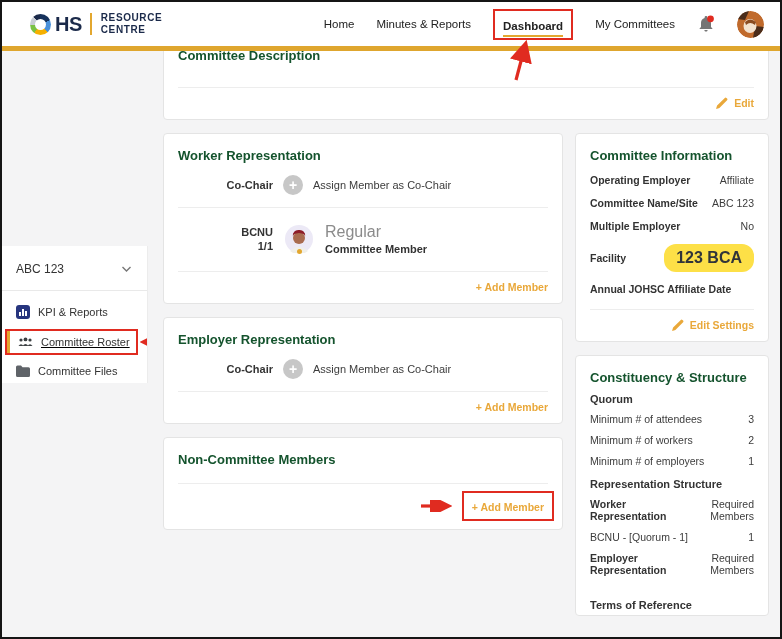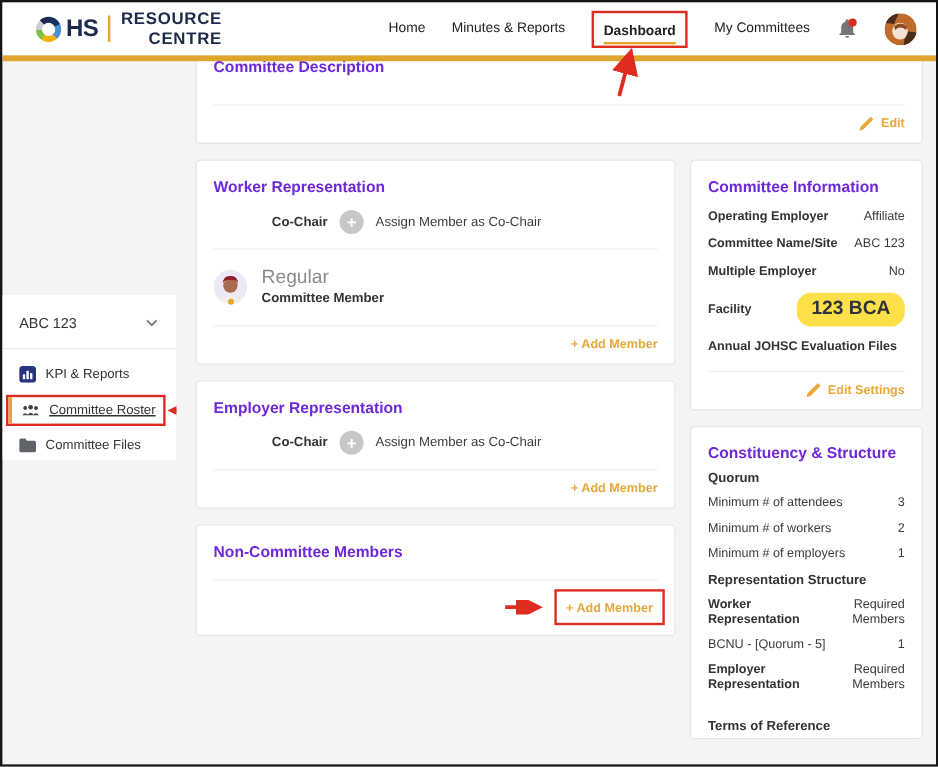--- a/index.html
+++ b/index.html
@@ -8,21 +8,21 @@
 
   
   header { height:44px; background:#fff; display:flex; align-items:center; justify-content:space-between;
            padding:0 16px 0 28px; position:relative; z-index:20; overflow:visible; }
   .logo { display:flex; align-items:center; gap:4px; cursor:pointer; }
   .logo-o { width:21px; height:21px; border-radius:50%; position:relative; flex:none;
             background:conic-gradient(#16325c 0 18%, #4a90d9 18% 38%, #f5b000 38% 60%, #7ac143 60% 74%, #c9cdd4 74% 88%, #1b2a4a 88% 100%); }
   .logo-o::after { content:''; position:absolute; inset:5px; background:#fff; border-radius:50%; }
   .logo-hs { font-size:20px; font-weight:bold; color:#1b2a4a; letter-spacing:-0.5px; }
   .logo-sep { width:2px; height:22px; background:#E3A72F; margin:0 5px 0 4px; }
-  .logo-rc { display:flex; flex-direction:column; font-size:14px; font-weight:bold; color:#1b2a4a; letter-spacing:0.6px; line-height:1.25;align-items:flex-end; }
+  .logo-rc { display:flex; flex-direction:column; font-size:10px; font-weight:bold; color:#1b2a4a; letter-spacing:0.6px; line-height:1.25; }
 
   nav { display:flex; align-items:center; gap:22px; }
   .nav-link { font-size:11.5px; color:#222; text-decoration:none; cursor:pointer; white-space:nowrap; }
   .nav-dash { position:relative; border:2px solid #E02B20; padding:5px 8px 4px; }
   .nav-dash .nav-link { font-weight:bold; border-bottom:2px solid #E3A72F; padding-bottom:3px; }
   .dash-arrow { position:absolute; top:calc(100% + 2px); left:14px; z-index:30; }
   .bell-wrap { position:relative; cursor:pointer; display:flex; }
   .avatar { width:27px; height:27px; border-radius:50%; overflow:hidden; cursor:pointer; flex:none; }
 
   
@@ -35,21 +35,21 @@
   .selector-label { font-size:12px; color:#333; }
   .side-divider { border-top:1px solid #e9e9e9; margin:8px 0 8px; }
   .side-item { display:flex; align-items:center; gap:8px; padding:6px 8px 6px 14px; font-size:11px; color:#333; cursor:pointer; }
   .roster-wrap { display:flex; align-items:center; margin:4px 0; }
   .annot-box { border:2px solid #E02B20;text-decoration:underline; }
   .roster-box { margin-left:3px; flex:none; }
   .roster-box .side-item { border-left:3px solid #E3A72F; padding:5px 6px 5px 8px; margin:0; }
 
   main { flex:1; padding:20px 12px 0 15px; overflow:hidden; }
   .card { background:#fff; border:1px solid #e4e4e4; border-radius:4px; }
-  .card-title { font-size:13px; font-weight:bold; color:#6d28d9; padding:14px 14px 8px; }
+  .card-title { font-size:13px; font-weight:bold; color:#14532d; padding:14px 14px 8px; }
   .divider { border-top:1px solid #ededed; margin:0 14px; }
   .edit-row { display:flex; justify-content:flex-end; align-items:center; gap:6px; padding:9px 14px 10px; }
   .gold-link { font-size:10.5px; color:#E9A83A; font-weight:bold; cursor:pointer; display:inline-flex; align-items:center; gap:6px; }
 
   .desc-card { width:606px; margin-bottom:13px; }
   .desc-card .card-title { padding-bottom:24px; }
 
   .cols { display:flex; gap:12px; align-items:flex-start; }
   .col-left { width:400px; flex:none; display:flex; flex-direction:column; gap:13px; }
   .col-right { width:194px; flex:none; display:flex; flex-direction:column; gap:13px; }
@@ -214,20 +214,24 @@
 
           <section class="card">
             <div class="card-title">Worker Representation</div>
             <div class="cochair-row">
               <span class="label-col">Co-Chair</span>
               <span class="plus-circle">+</span>
               <span class="assign-label">Assign Member as Co-Chair</span>
             </div>
             <div class="divider"></div>
             <div class="member-row">
+              <span class="label-col member-count">
+                <span>BCNU</span>
+                <span>1/1</span>
+              </span>
               <span class="member-avatar">
                 <svg width="28" height="28" viewBox="0 0 28 28">
                   <circle cx="14" cy="14" r="14" fill="#ece9f6"></circle>
                   <circle cx="14" cy="13" r="6" fill="#a96b4f"></circle>
                   <path d="M7.5 12 Q8 4.5 14 5 Q20 4.5 20.5 12 Q20.5 8 14 8 Q7.5 8 7.5 12 Z" fill="#8e1e2a"></path>
                   <path d="M8 11 Q7.6 6 14 6 Q20.4 6 20 11 L19 9 Q14 7 9 9 Z" fill="#8e1e2a"></path>
                   <path d="M5 26 Q14 18 23 26 A14 14 0 0 1 5 26 Z" fill="#f0efe9"></path>
                 </svg>
                 <span class="status-dot"></span>
               </span>
@@ -288,21 +292,21 @@
             </div>
             <div class="info-row">
               <span class="info-label">Multiple Employer</span>
               <span class="info-value">No</span>
             </div>
             <div class="info-row facility-row">
               <span class="info-label">Facility</span>
               <span class="badge">123 BCA</span>
             </div>
             <div class="info-row" style="padding-bottom:14px;">
-              <span class="info-label">Annual JOHSC Evaluation Files</span>
+              <span class="info-label">Annual JOHSC Affiliate Date</span>
               <span class="info-value"></span>
             </div>
             <div class="divider"></div>
             <div class="edit-row">
               <span class="gold-link">
                 <svg width="12" height="12" viewBox="0 0 12 12">
                   <path d="M0 12 L1.1 8.6 L8.8 0.9 A1.1 1.1 0 0 1 10.4 0.9 L11.1 1.6 A1.1 1.1 0 0 1 11.1 3.2 L3.4 10.9 Z" fill="#E9A83A"></path>
                 </svg>
                 <span>Edit Settings</span>
               </span>
@@ -323,21 +327,21 @@
             <div class="cs-row">
               <span class="cs-label">Minimum # of employers</span>
               <span class="cs-val">1</span>
             </div>
             <div class="cs-head">Representation Structure</div>
             <div class="cs-row">
               <span class="cs-label bold">Worker Representation</span>
               <span class="cs-val">Required Members</span>
             </div>
             <div class="cs-row">
-              <span class="cs-label">BCNU - [Quorum - 5]</span>
+              <span class="cs-label">BCNU - [Quorum - 1]</span>
               <span class="cs-val">1</span>
             </div>
             <div class="cs-row">
               <span class="cs-label bold">Employer Representation</span>
               <span class="cs-val">Required Members</span>
             </div>
             <div class="cs-head terms-head">Terms of Reference</div>
 
           </section>
         </div>

